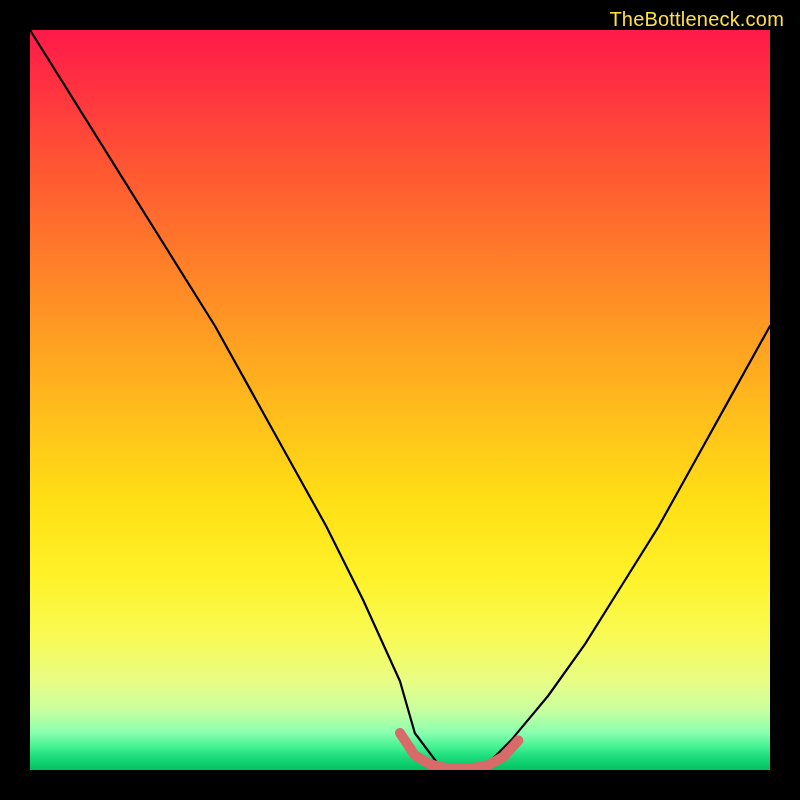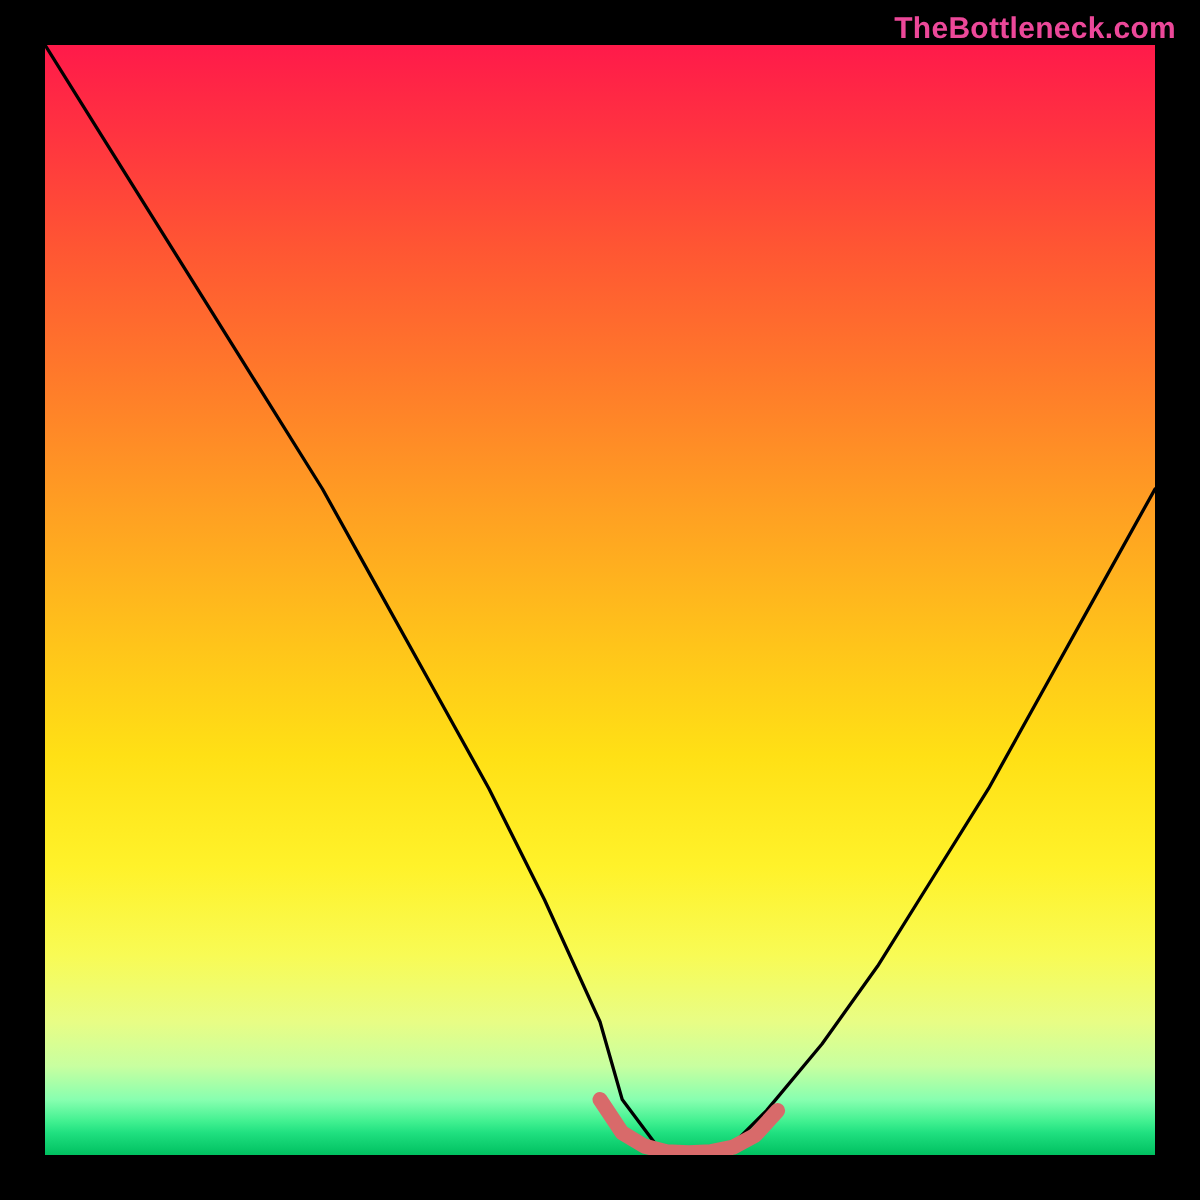--- a/index.html
+++ b/index.html
@@ -56,23 +56,23 @@
     position: absolute;
     top: 0;
     left: 0;
     width: 100%;
     height: 100%;
   }
   .watermark {
     position: absolute;
     top: 8px;
     right: 16px;
-    color: #ec4899;
+    color: #fde047;
     font-size: 20px;
-    font-weight: 700;
+    font-weight: 400;
     letter-spacing: 0.2px;
   }
 </style>
 </head>
 <body>
 
 <div class="frame">
   <div class="plot-area">
     <div class="gradient"></div>
     <svg class="curve-svg" viewBox="0 0 740 740" preserveAspectRatio="none">

